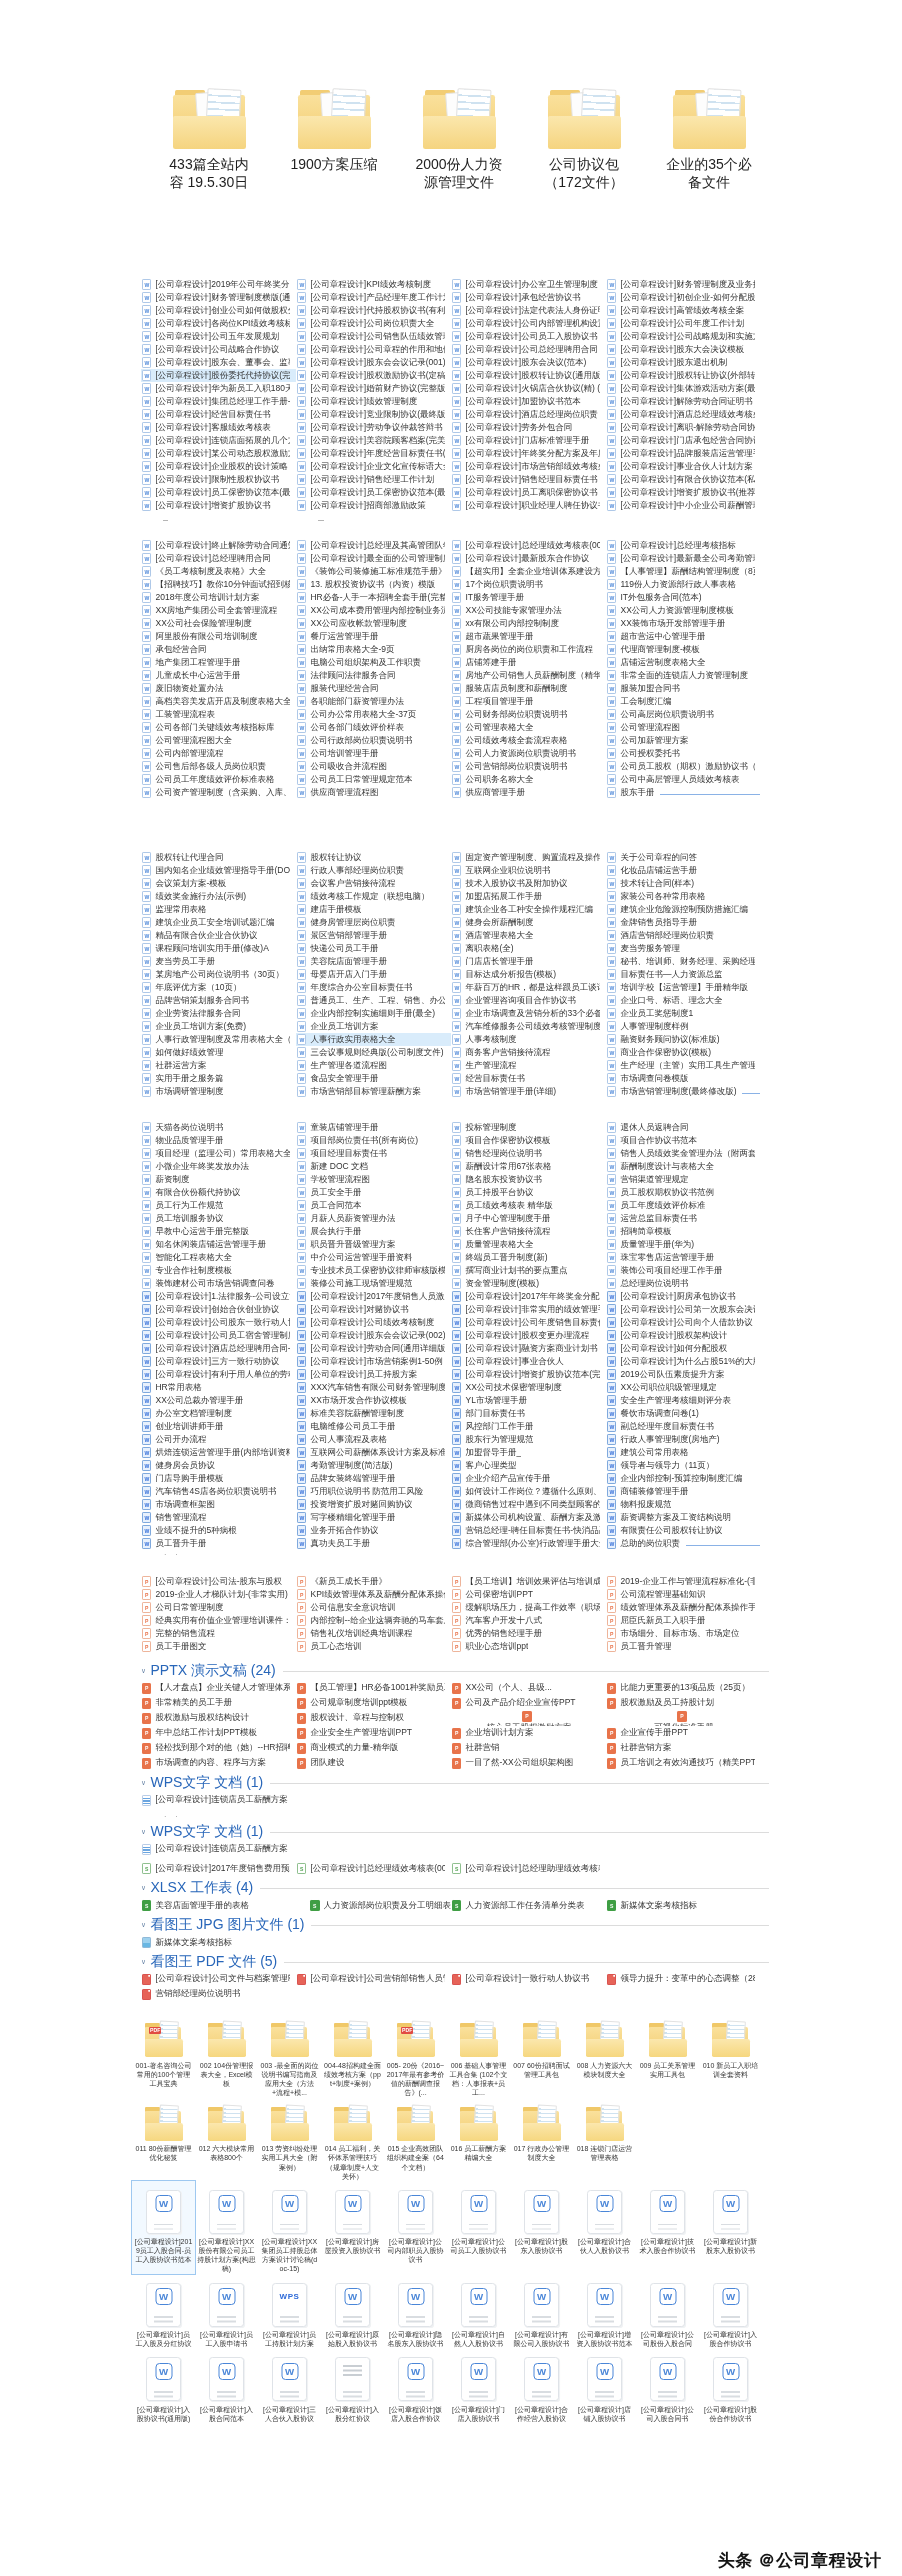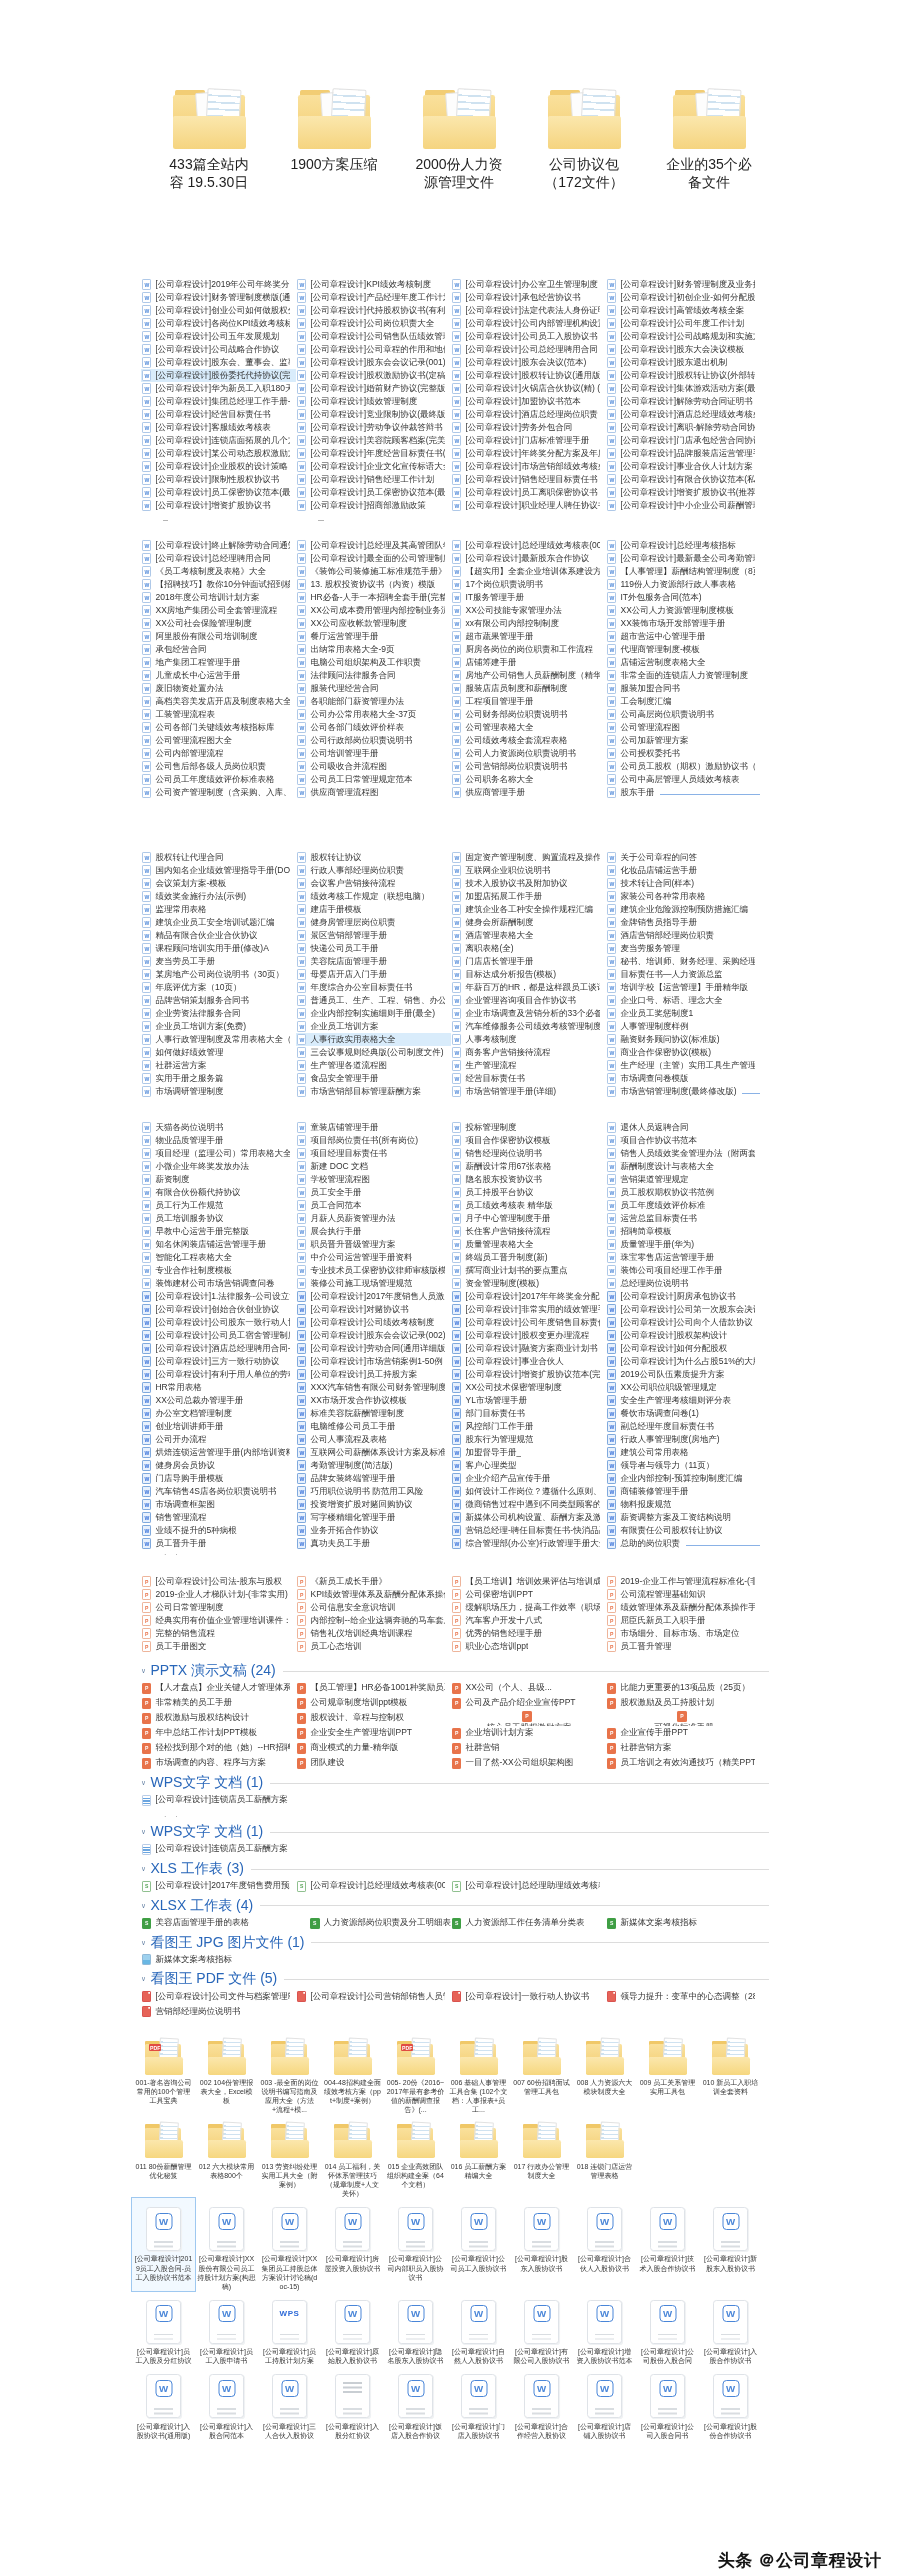--- a/index.html
+++ b/index.html
@@ -1820,25 +1820,20 @@
           <span class="grule"></span>
         </div>
         <div class="list-grid">
           <div class="cell" style="height: 15px;">
             <span class="fi fi-wl"></span>
             <span class="ft">[公司章程设计]连锁店员工薪酬方案</span>
           </div>
         </div>
       </div>
       <div class="group">
-        <div class="ghead">
-          <span class="chev">∨</span>
-          <span class="gtitle">XLS 工作表 (3)</span>
-          <span class="grule"></span>
-        </div>
         <div class="list-grid">
           <div class="cell" style="height: 15px;">
             <span class="fi fi-xl"></span>
             <span class="ft">[公司章程设计]2017年度销售费用预算表</span>
           </div>
           <div class="cell" style="height: 15px;">
             <span class="fi fi-xl"></span>
             <span class="ft">[公司章程设计]总经理绩效考核表(002)</span>
           </div>
           <div class="cell" style="height: 15px;">

